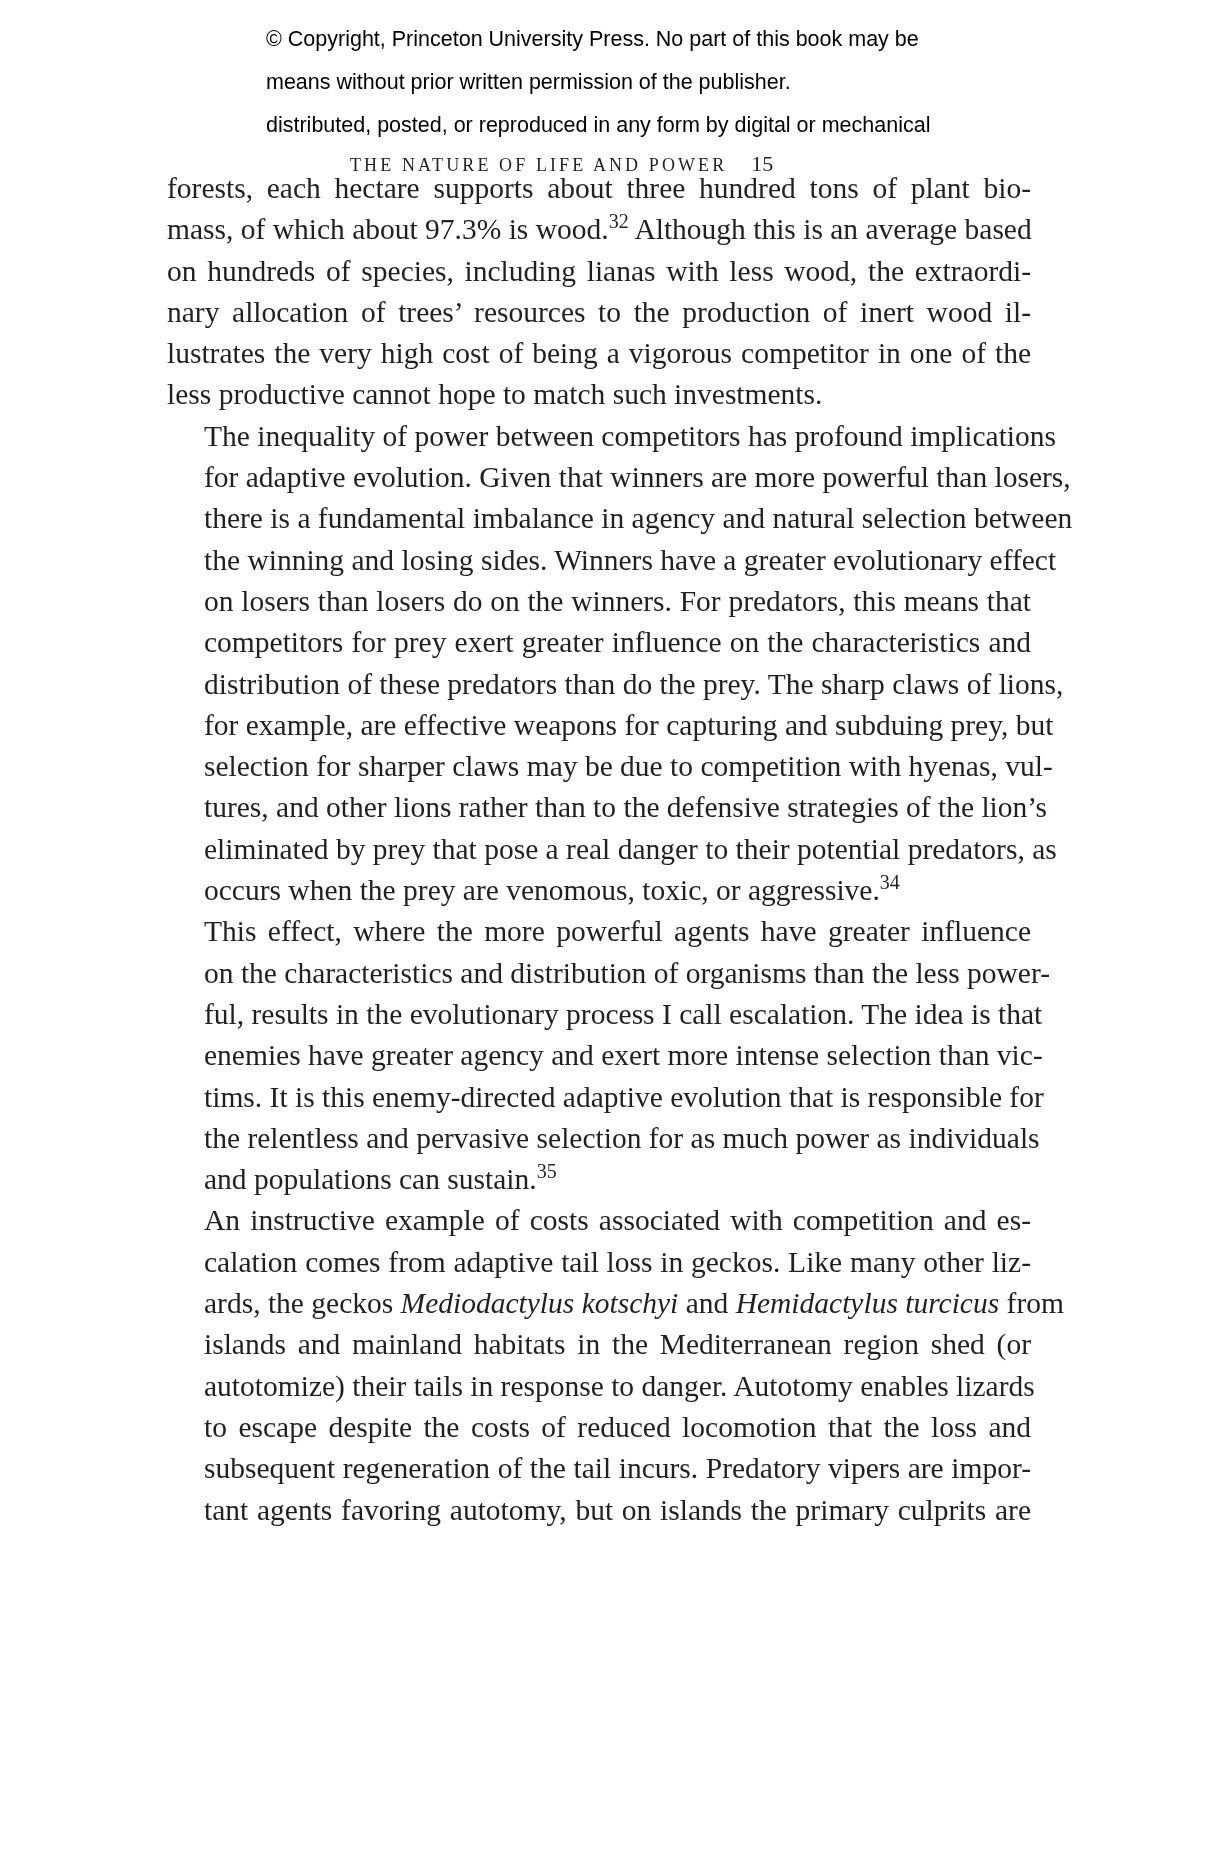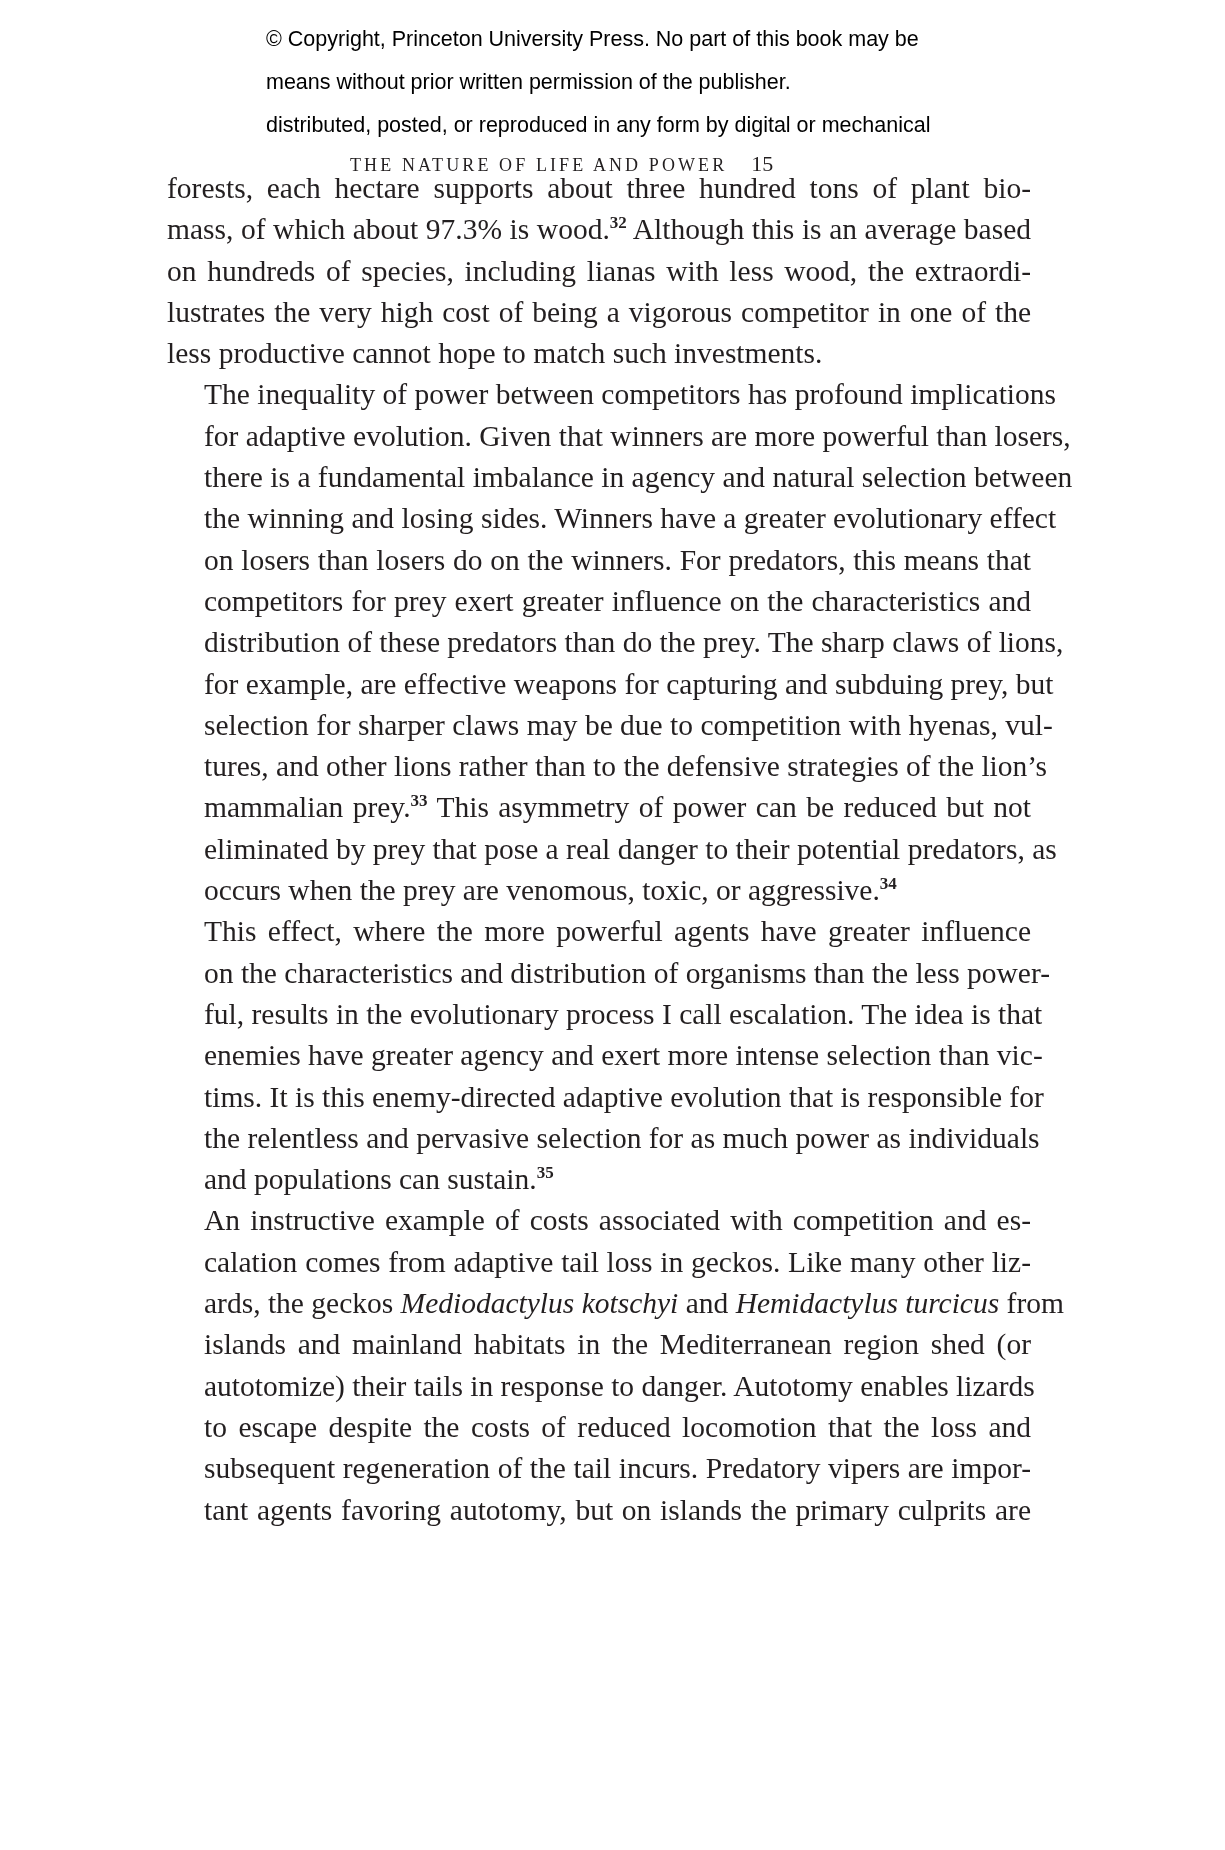--- a/index.html
+++ b/index.html
@@ -18,21 +18,21 @@
   .running-head .folio { margin-left: 24px; letter-spacing: 0; font-size: 22px; }
   .body-text {
     position: absolute; left: 167px; top: 168px; width: 864px;
     font-family: "Liberation Serif", serif; font-size: 29.5px; line-height: 41.3px;
     text-align: justify; color: #231f20;
   }
   .body-text p { margin: 0; }
   .body-text p.indent { text-indent: 37px; }
   .line { display: block; text-align: justify; text-align-last: justify; white-space: nowrap; }
   .line.last { text-align-last: left; }
-  sup { font-size: 17px; line-height: 0; vertical-align: 11px; font-weight: bold; }
+  sup { font-size: 20px; line-height: 0; vertical-align: 11px; }
   .footer {
     position: absolute; left: 0; right: 0; top: 1800px; text-align: center;
     font-family: "Liberation Sans", sans-serif; font-size: 21.5px; color: #000; margin-top: 48px;
   }
 </style>
 </head>
 <body>
 
 <div class="notice">
   <div>© Copyright, Princeton University Press. No part of this book may be</div>
@@ -42,35 +42,35 @@
 
 <div class="running-head">
   <span>THE NATURE OF LIFE AND POWER</span><span class="folio">15</span>
 </div>
 
 <div class="body-text">
   <p>
       <span class="line">forests, each hectare supports about three hundred tons of plant bio-</span>
       <span class="line">mass, of which about 97.3% is wood.<sup>32</sup> Although this is an average based</span>
       <span class="line">on hundreds of species, including lianas with less wood, the extraordi-</span>
+      <span class="line">nary allocation of trees’ resources to the production of inert wood il-</span>
       <span class="line">lustrates the very high cost of being a vigorous competitor in one of the</span>
       <span class="line last">less productive cannot hope to match such investments.</span>
     </p>
   <p class="indent">
       <span class="line">The inequality of power between competitors has profound implications</span>
       <span class="line">for adaptive evolution. Given that winners are more powerful than losers,</span>
       <span class="line">there is a fundamental imbalance in agency and natural selection between</span>
       <span class="line">the winning and losing sides. Winners have a greater evolutionary effect</span>
       <span class="line">on losers than losers do on the winners. For predators, this means that</span>
       <span class="line">competitors for prey exert greater influence on the characteristics and</span>
       <span class="line">distribution of these predators than do the prey. The sharp claws of lions,</span>
       <span class="line">for example, are effective weapons for capturing and subduing prey, but</span>
       <span class="line">selection for sharper claws may be due to competition with hyenas, vul-</span>
       <span class="line">tures, and other lions rather than to the defensive strategies of the lion’s</span>
-      <span class="line">mammalian prey.<sup>33</sup> This asymmetry of power can be reduced but not</span>
       <span class="line">eliminated by prey that pose a real danger to their potential predators, as</span>
       <span class="line last">occurs when the prey are venomous, toxic, or aggressive.<sup>34</sup></span>
     </p>
   <p class="indent">
       <span class="line">This effect, where the more powerful agents have greater influence</span>
       <span class="line">on the characteristics and distribution of organisms than the less power-</span>
       <span class="line">ful, results in the evolutionary process I call escalation. The idea is that</span>
       <span class="line">enemies have greater agency and exert more intense selection than vic-</span>
       <span class="line">tims. It is this enemy-directed adaptive evolution that is responsible for</span>
       <span class="line">the relentless and pervasive selection for as much power as individuals</span>

